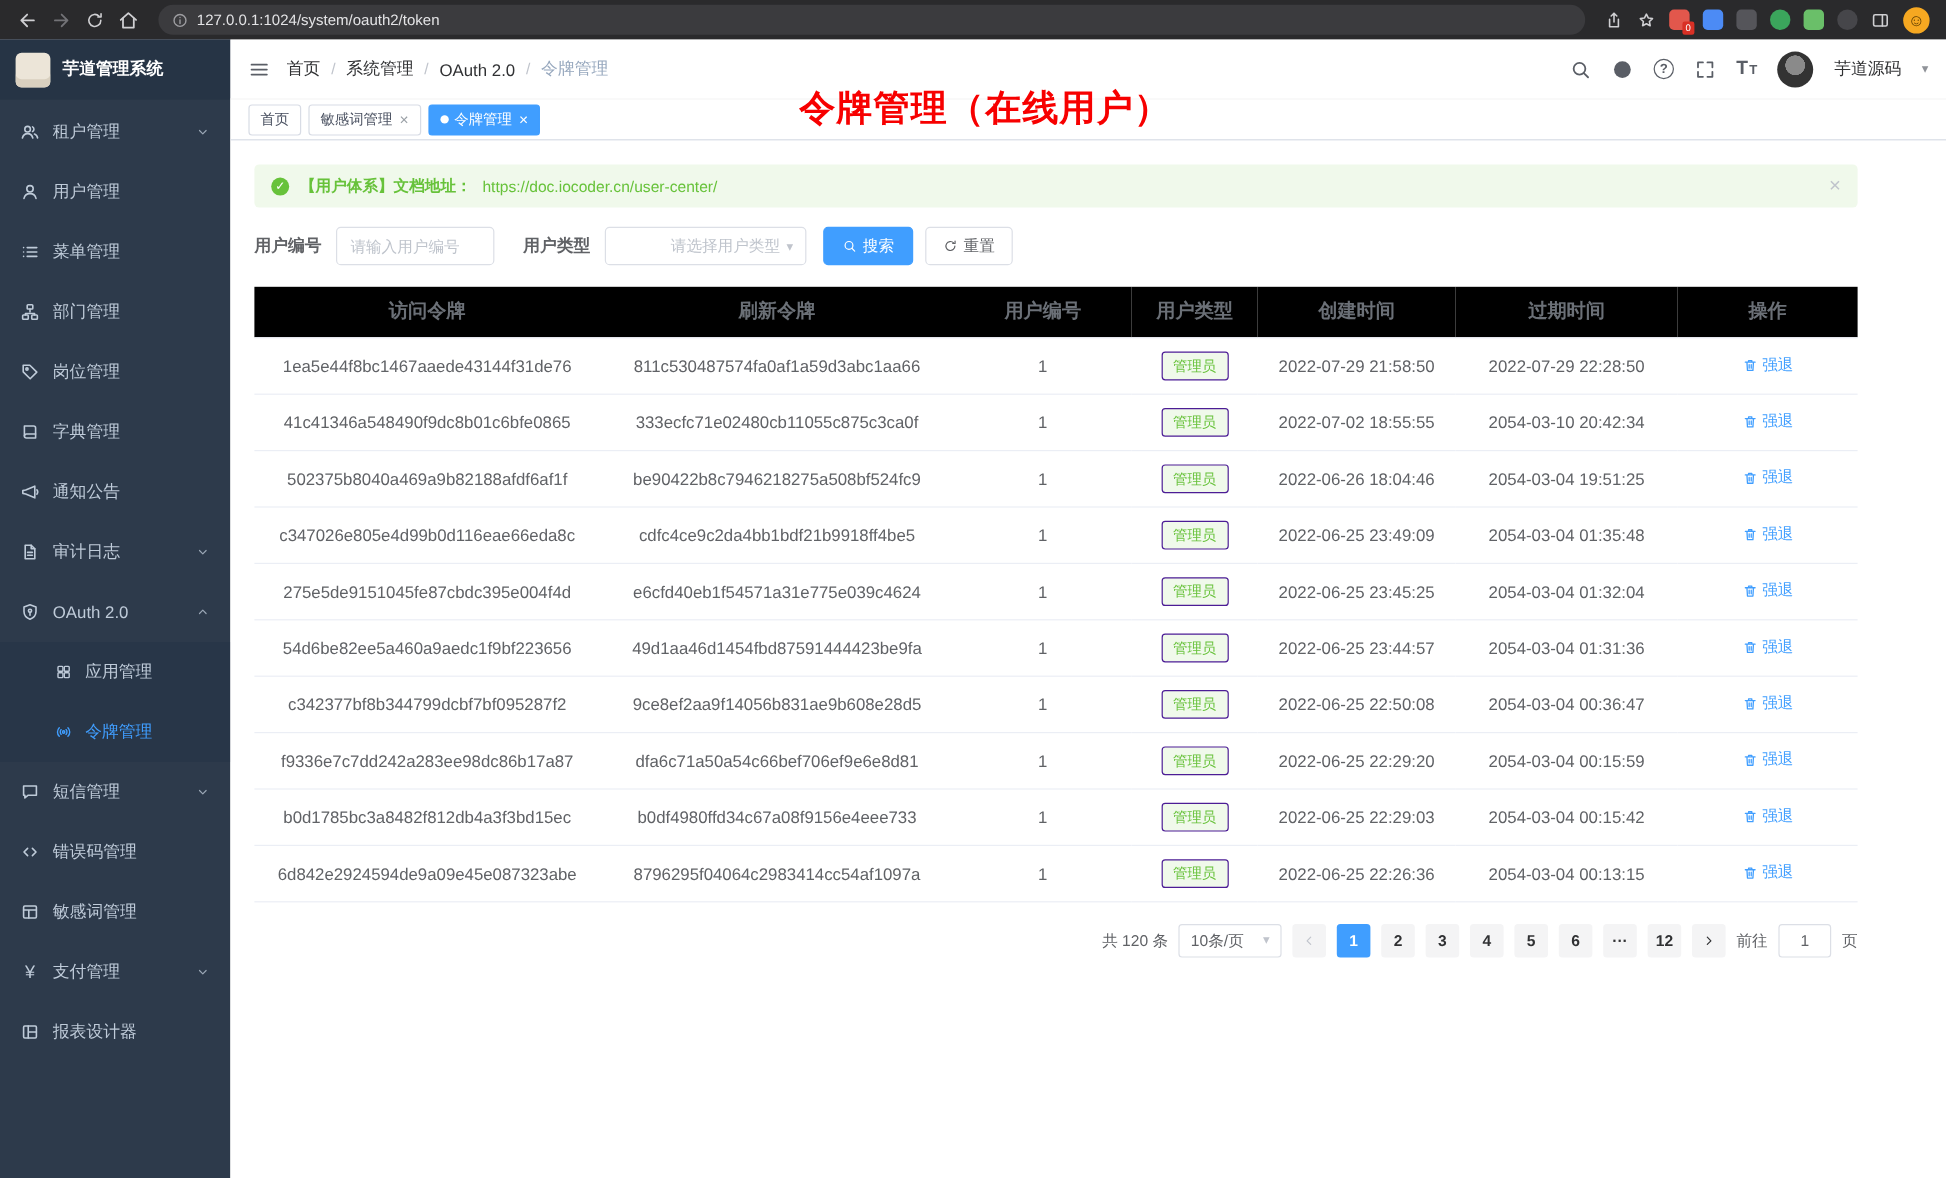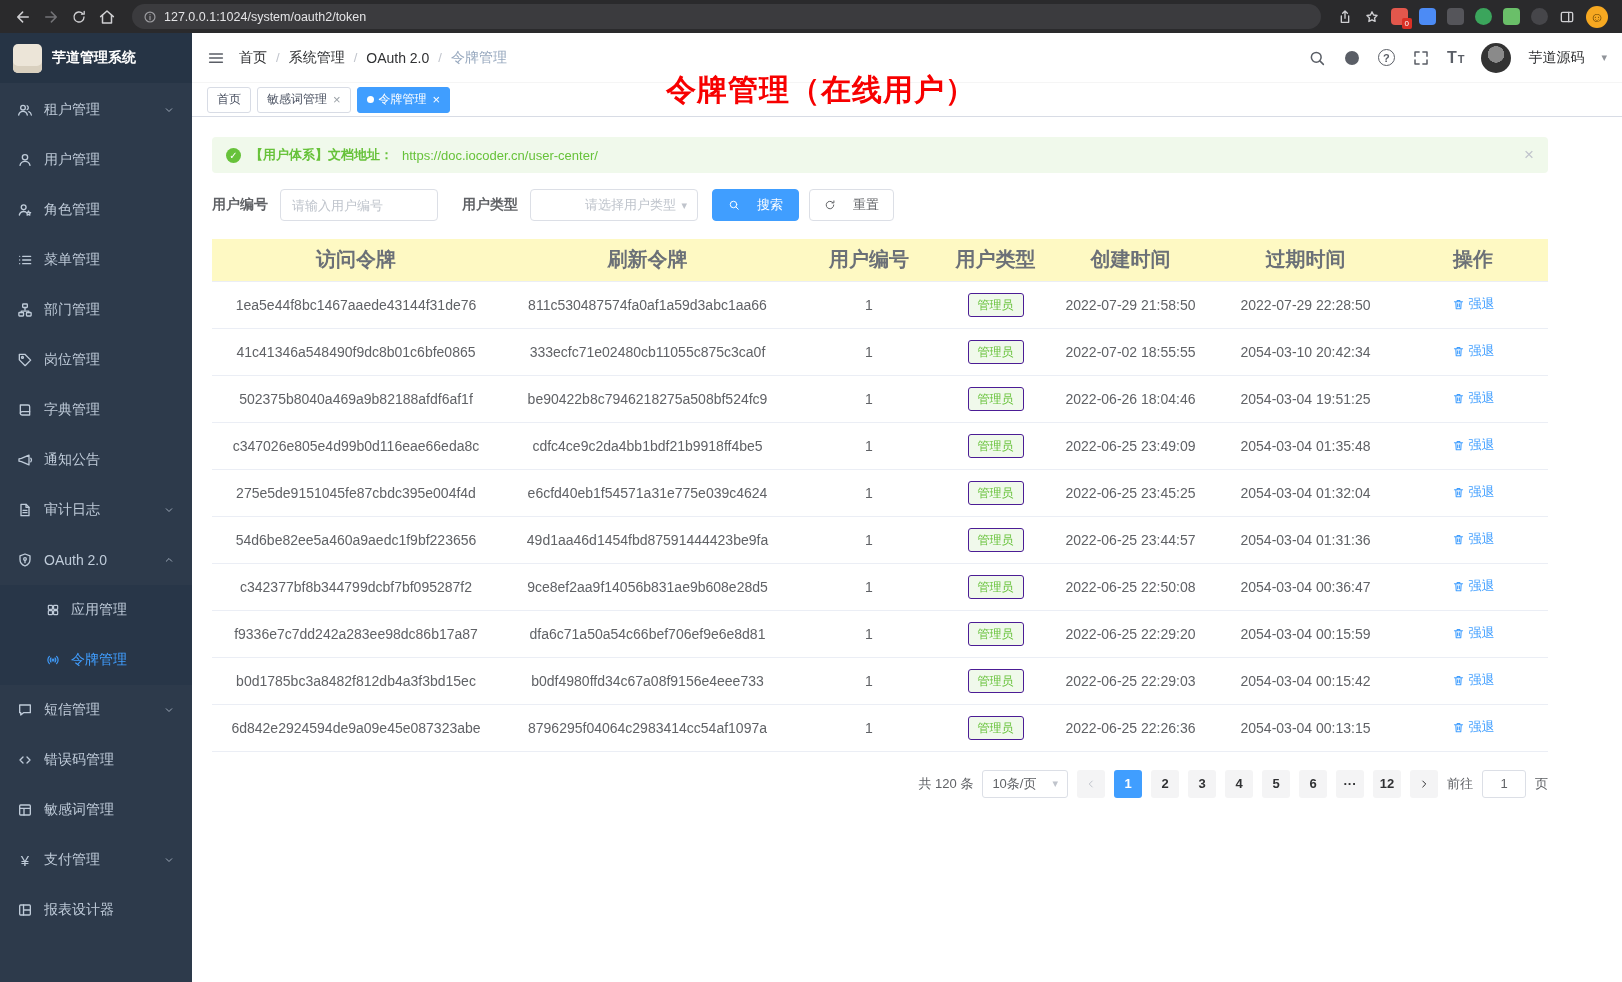--- a/index.html
+++ b/index.html
@@ -74,31 +74,31 @@
 
   .alert { height: 36px; background: #f0f9eb; border-radius: 4px; display: flex; align-items: center; gap: 9px; padding: 0 14px; font-size: 13px; color: #67c23a; }
   .check { width: 15px; height: 15px; border-radius: 50%; background: #67c23a; color: #fff; font-size: 10px; display: flex; align-items: center; justify-content: center; flex-shrink: 0; }
   .a-text { font-weight: 700; }
   .a-link { color: #67c23a; text-decoration: none; cursor: pointer; text-align: right; }
   .a-close { margin-left: auto; color: #c0c4cc; font-size: 17px; cursor: pointer; }
 
   .filters { display: flex; align-items: center; margin-top: 16px; font-size: 14px; color: #606266; }
   .f-label { font-weight: 700; margin-right: 12px; }
   .f-label.lt { margin-left: 24px; }
-  .f-input { width: 158px; height: 32px; border: 1px solid #dcdfe6; border-radius: 4px; padding: 0 11px; font-size: 13px; color: #606266; outline: none; font-family: inherit; }
+  .f-input { width: 132px; height: 32px; border: 1px solid #dcdfe6; border-radius: 4px; padding: 0 11px; font-size: 13px; color: #606266; outline: none; font-family: inherit; }
   .f-input::placeholder { color: #bfc4cc; }
   .f-select { width: 168px; height: 32px; border: 1px solid #dcdfe6; border-radius: 4px; display: flex; align-items: center; justify-content: space-between; padding: 0 10px; cursor: pointer; }
   .ph { color: #bfc4cc; font-size: 13px; margin-left: 44px; }
   .caret { color: #c0c4cc; font-size: 11px; }
-  .btn { height: 32px; border-radius: 4px; font-size: 13px; display: inline-flex; align-items: center; gap: 17px; cursor: pointer; font-family: inherit; }
+  .btn { height: 32px; border-radius: 4px; font-size: 13px; display: inline-flex; align-items: center; gap: 5px; cursor: pointer; font-family: inherit; }
   .btn-primary { background: #409eff; border: 1px solid #409eff; color: #fff; padding: 0 15px; margin-left: 14px; }
   .btn-plain { background: #fff; border: 1px solid #dcdfe6; color: #606266; padding: 0 14px; margin-left: 10px; }
 
   .tbl { width: 100%; margin-top: 18px; border-collapse: collapse; table-layout: fixed; }
-  .tbl th { height: 42px; background: #fef9c3; font-size: 20px; font-weight: 700; color: #6b7077; border-bottom: 1px solid #ebeef5; text-align: center; white-space: nowrap; }
+  .tbl th { height: 42px; background: #000000; font-size: 16px; font-weight: 700; color: #6b7077; border-bottom: 1px solid #ebeef5; text-align: center; white-space: nowrap; }
   .tbl td { height: 47px; font-size: 14px; color: #606266; border-bottom: 1px solid #ebeef5; text-align: center; white-space: nowrap; overflow: hidden; }
   .tag { display: inline-block; background: #f0f9eb; border: 1px solid #4c1d95; color: #67c23a; font-size: 12px; padding: 2px 9px; border-radius: 3px; line-height: 1.5; }
   .act { display: inline-flex; align-items: center; gap: 4px; color: #409eff; font-size: 13px; cursor: pointer; text-decoration: none; }
 
   .pager { display: flex; align-items: center; justify-content: flex-end; gap: 9px; margin-top: 18px; font-size: 13px; color: #606266; }
   .psize { height: 28px; border: 1px solid #dcdfe6; border-radius: 3px; display: flex; align-items: center; gap: 16px; padding: 0 9px; cursor: pointer; color: #606266; }
   .pbtn { min-width: 28px; height: 28px; padding: 0 4px; background: #f4f4f5; border-radius: 3px; display: inline-flex; align-items: center; justify-content: center; font-size: 13px; color: #303133; cursor: pointer; font-weight: 600; }
   .pbtn.prev { color: #c0c4cc; }
   .pbtn.active { background: #409eff; color: #fff; }
   .goto { width: 44px; height: 28px; border: 1px solid #dcdfe6; border-radius: 3px; text-align: center; font-size: 13px; color: #606266; outline: none; font-family: inherit; }
@@ -319,26 +319,20 @@
             </svg>
           </div>
         <div class="m-item">
             <svg class="ic">
               <use href="#i-user"></use>
             </svg>
             <span class="m-label">用户管理</span>
           </div>
         <div class="m-item">
             <svg class="ic">
-              <use href="#i-role"></use>
-            </svg>
-            <span class="m-label">角色管理</span>
-          </div>
-        <div class="m-item">
-            <svg class="ic">
               <use href="#i-list"></use>
             </svg>
             <span class="m-label">菜单管理</span>
           </div>
         <div class="m-item">
             <svg class="ic">
               <use href="#i-tree"></use>
             </svg>
             <span class="m-label">部门管理</span>
           </div>

